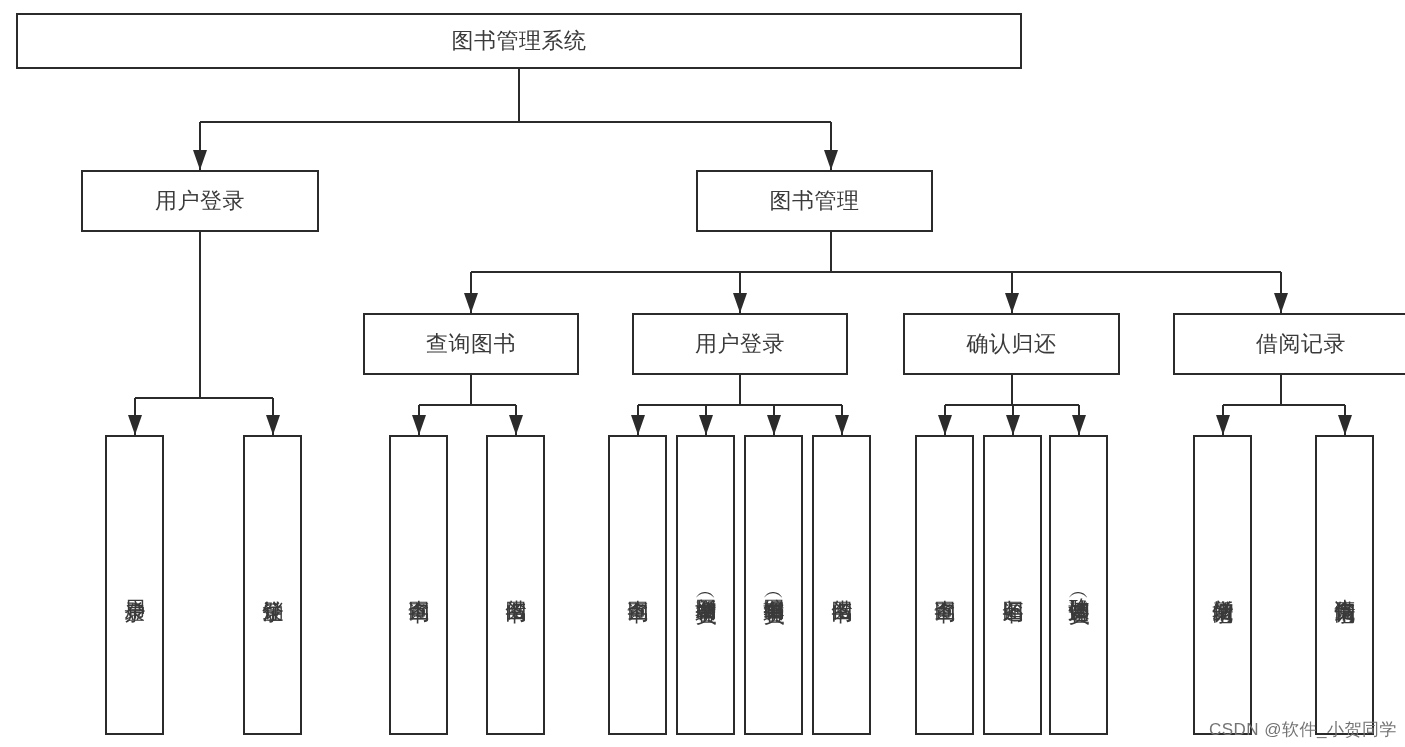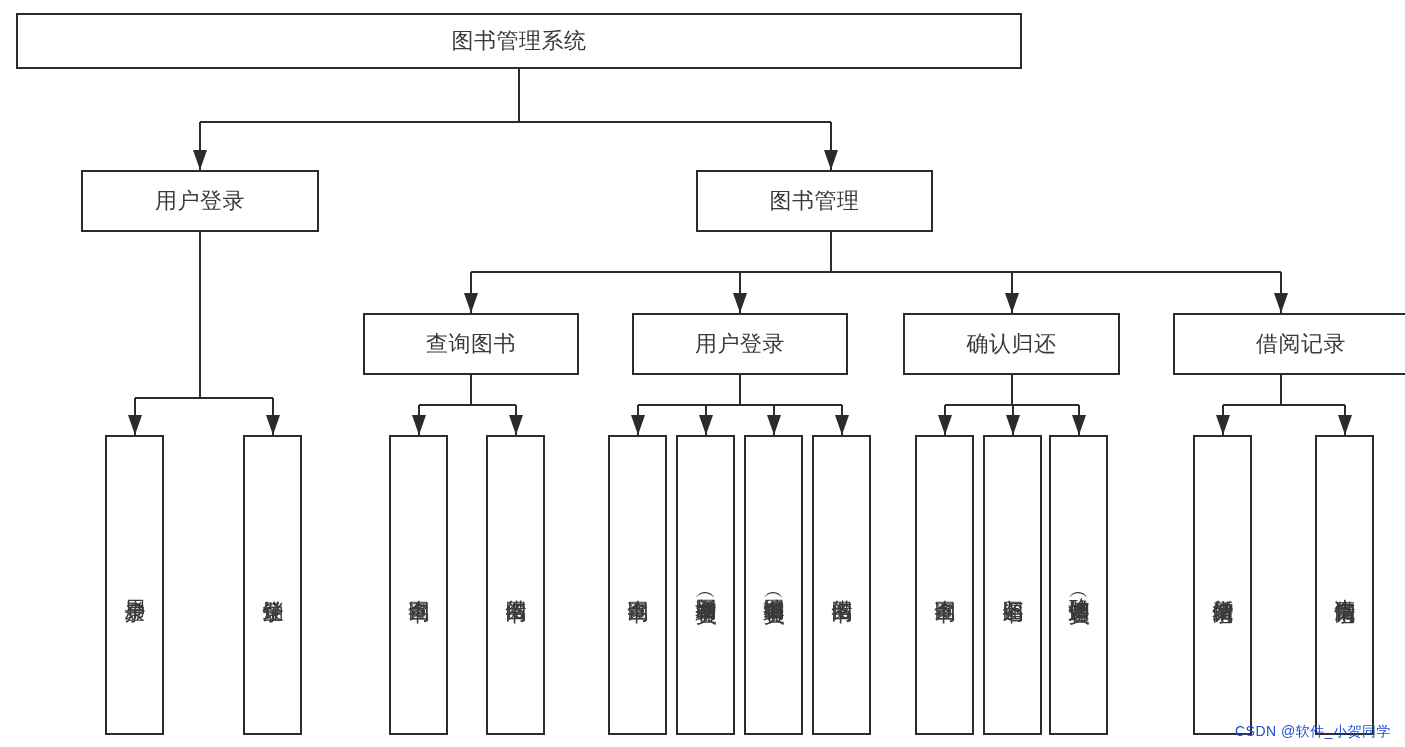--- a/index.html
+++ b/index.html
@@ -59,24 +59,24 @@
     stroke-width: 2.4;
     fill: none;
     shape-rendering: crispEdges;
   }
   .edge-arrow {
     fill: #2b2b2b;
     stroke: none;
   }
   #watermark {
     position: absolute;
-    right: 14px;
+    right: 8px;
     bottom: 6px;
-    font-size: 14px;
-    color: #1d4ed8;
+    font-size: 17px;
+    color: #737373;
     white-space: nowrap;
     letter-spacing: 0.5px;
   }
 </style>
 </head>
 <body>
 
 <div id="diagram-root">
 
   <svg id="edge-layer" viewBox="0 0 1405 747" width="1405" height="747">

